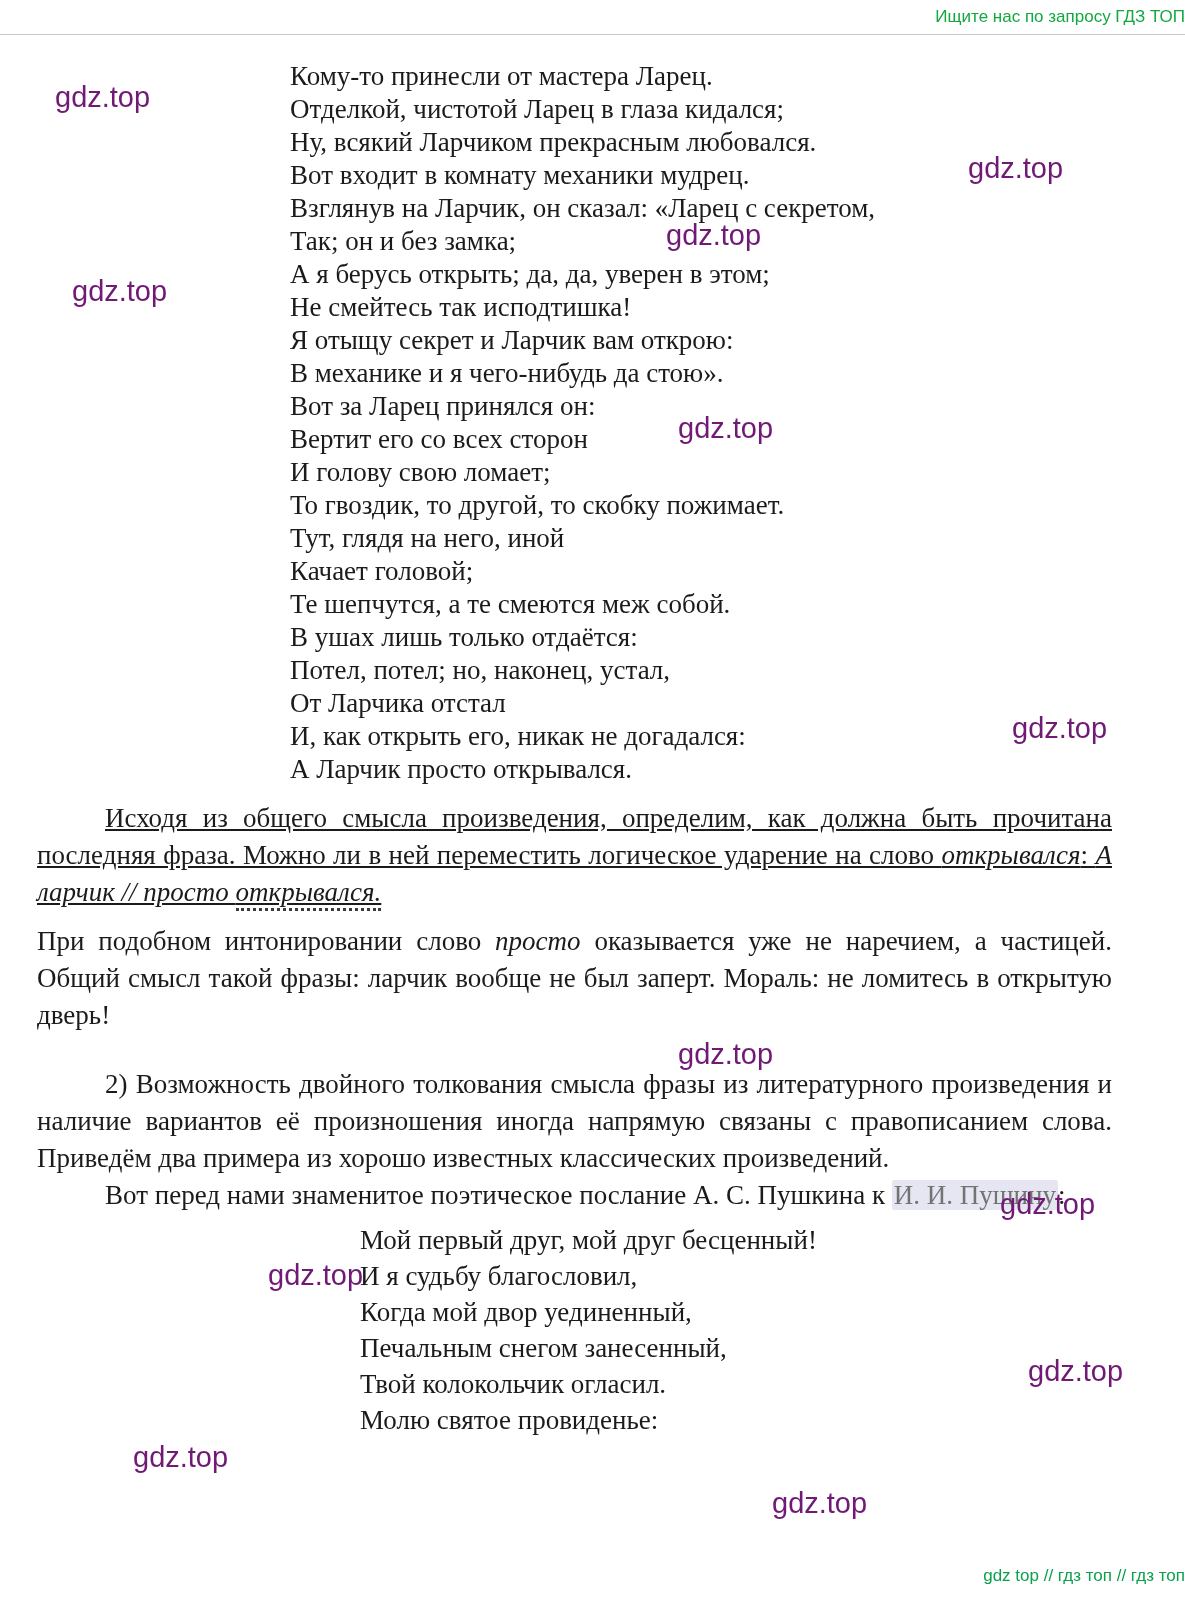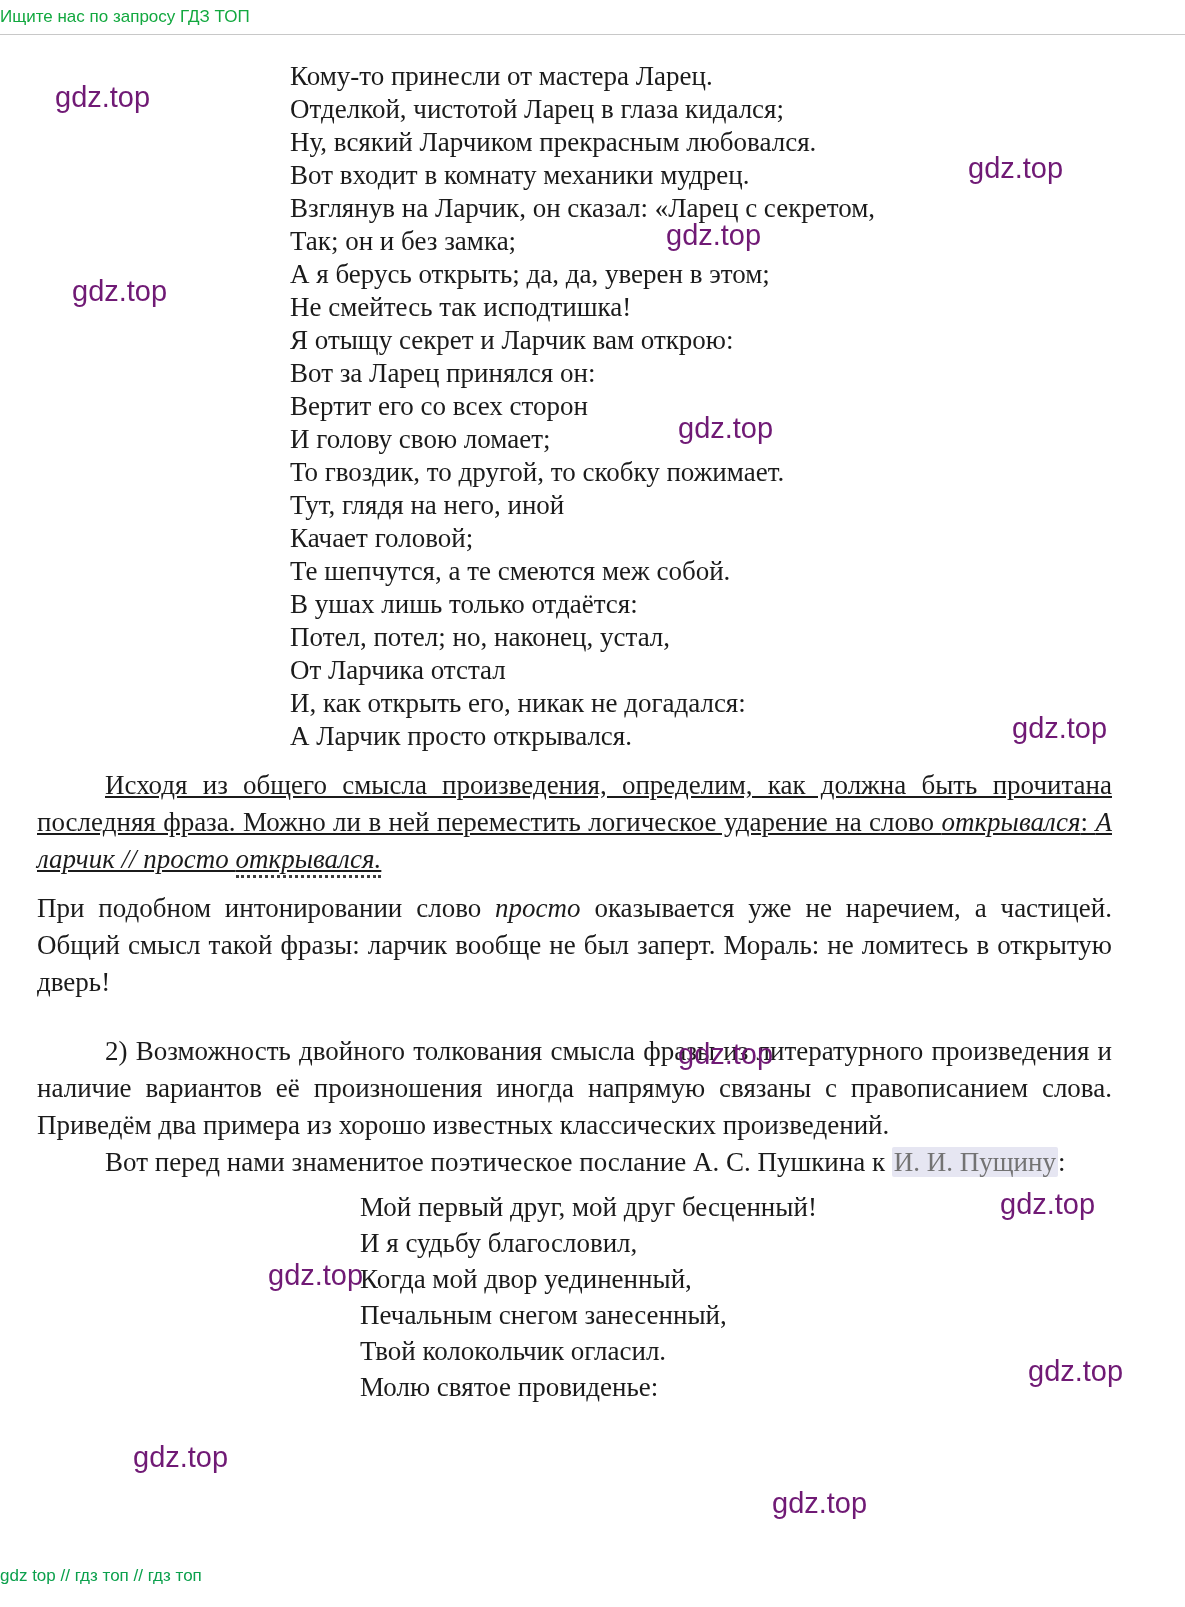--- a/index.html
+++ b/index.html
@@ -7,21 +7,21 @@
     width: 1185px;
     height: 1607px;
     position: relative;
     background: #ffffff;
     font-family: "Liberation Serif", "DejaVu Serif", serif;
     color: #1b1b1b;
     overflow: hidden;
   }
   .promo-header {
     padding-top: 7px;
-    text-align: left;
+    text-align: right;
     font-family: "Liberation Sans", "DejaVu Sans", sans-serif;
     font-size: 17px;
     line-height: 20px;
     color: #12a83f;
   }
   .divider {
     height: 0;
     border: none;
     border-top: 1px solid #c8c8c8;
     margin: 7px 0 0 0;
@@ -56,23 +56,23 @@
     position: absolute;
     font-family: "Liberation Sans", "DejaVu Sans", sans-serif;
     font-size: 29px;
     line-height: 30px;
     color: #701a75;
     white-space: nowrap;
   }
   .footer-tags {
     position: absolute;
     left: 0;
-    right: 11px;
+    right: 0;
     top: 1566px;
-    text-align: left;
+    text-align: right;
     font-family: "Liberation Sans", "DejaVu Sans", sans-serif;
     font-size: 17px;
     color: #0ba04c;
   }
 </style>
 </head>
 <body>
 
 <div>
 
@@ -84,20 +84,21 @@
     <div class="poem poem-1">
       <div class="poem-line">Кому-то принесли от мастера Ларец.</div>
       <div class="poem-line">Отделкой, чистотой Ларец в глаза кидался;</div>
       <div class="poem-line">Ну, всякий Ларчиком прекрасным любовался.</div>
       <div class="poem-line">Вот входит в комнату механики мудрец.</div>
       <div class="poem-line">Взглянув на Ларчик, он сказал: «Ларец с секретом,</div>
       <div class="poem-line">Так; он и без замка;</div>
       <div class="poem-line">А я берусь открыть; да, да, уверен в этом;</div>
       <div class="poem-line">Не смейтесь так исподтишка!</div>
       <div class="poem-line">Я отыщу секрет и Ларчик вам открою:</div>
+      <div class="poem-line">В механике и я чего-нибудь да стою».</div>
       <div class="poem-line">Вот за Ларец принялся он:</div>
       <div class="poem-line">Вертит его со всех сторон</div>
       <div class="poem-line">И голову свою ломает;</div>
       <div class="poem-line">То гвоздик, то другой, то скобку пожимает.</div>
       <div class="poem-line">Тут, глядя на него, иной</div>
       <div class="poem-line">Качает головой;</div>
       <div class="poem-line">Те шепчутся, а те смеются меж собой.</div>
       <div class="poem-line">В ушах лишь только отдаётся:</div>
       <div class="poem-line">Потел, потел; но, наконец, устал,</div>
       <div class="poem-line">От Ларчика отстал</div>

